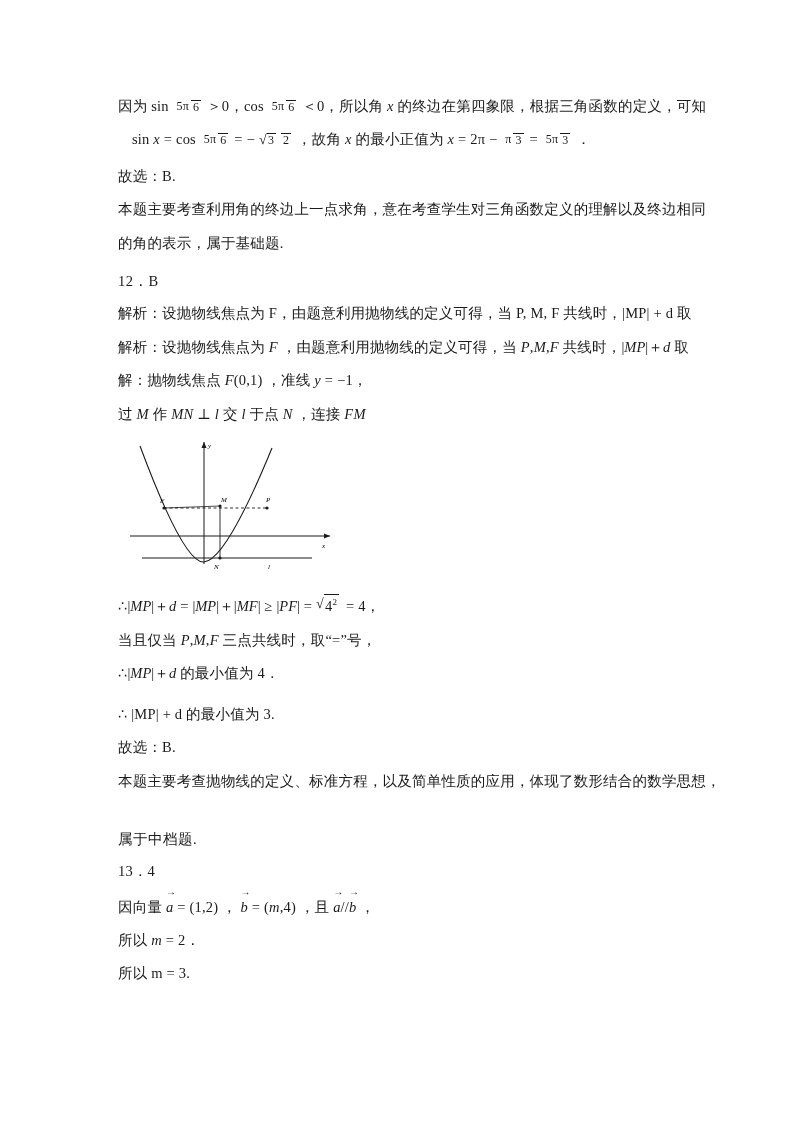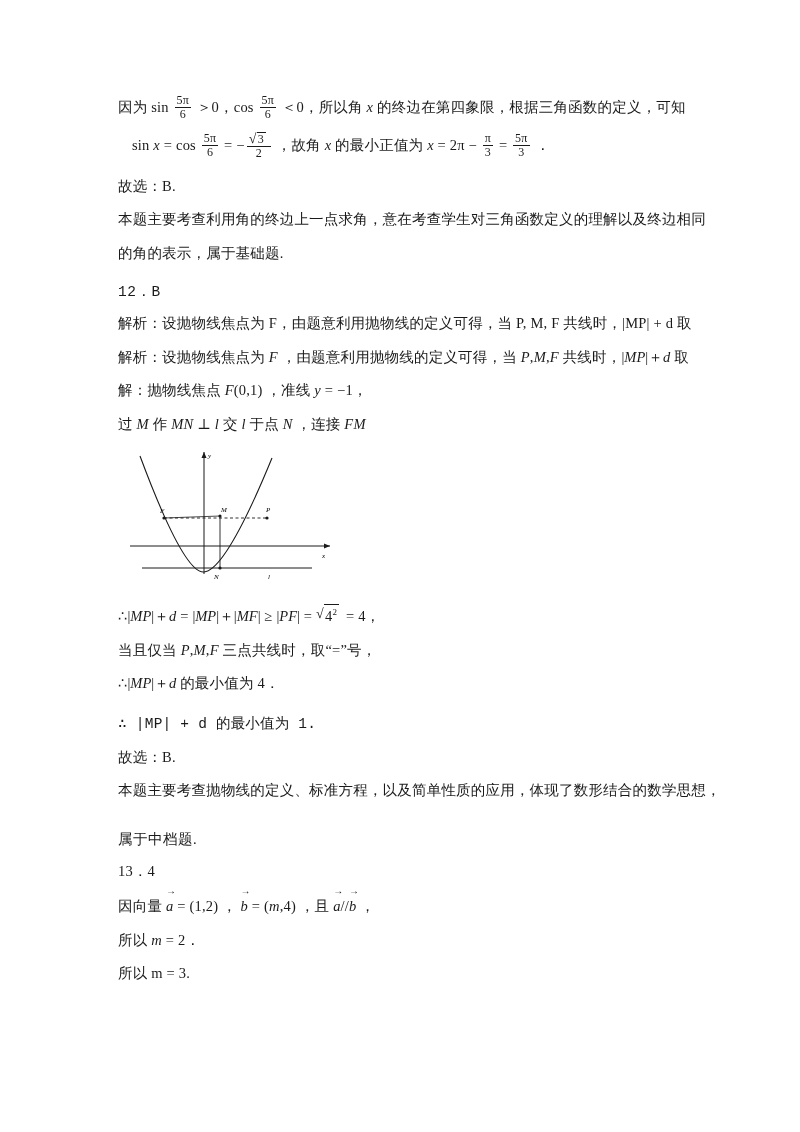--- a/index.html
+++ b/index.html
@@ -28,29 +28,29 @@
     line-height: 1.55;
     margin: 0 0 11px 0;
     letter-spacing: 0.2px;
     white-space: nowrap;
   }
   .heading {
     font-size: 14.5px;
     margin: 0 0 11px 0;
     letter-spacing: 0.5px;
   }
-  .gap-top { margin-top: 18px; font-family: Liberation Mono, monospace; }
-  .gap-top-lg { margin-top: 28px; }
+  .gap-top { margin-top: 18px; }
+  .gap-top-lg { margin-top: 38px; }
 
   
   .m { font-family: "Liberation Serif", "DejaVu Serif", serif; font-style: italic; }
   .mn { font-style: normal; }
   .frac {
     display: inline-flex;
-    flex-direction: column;
+    flex-direction: row;
     vertical-align: middle;
     text-align: center;
     font-size: 12px;
     line-height: 1.08;
     margin: 0 2px;
     position: relative;
     top: -1px;
   }
   .frac .num { padding: 0 2px; }
   .frac .den { padding: 0 2px; border-top: 1px solid #1a1a1a; }
@@ -195,21 +195,21 @@
   </div>
 
   <div class="line">
     当且仅当 <span class="m">P</span>,<span class="m">M</span>,<span class="m">F</span> 三点共线时，取“=”号，
   </div>
 
   <div class="line">
     ∴<span class="abs">|<span class="m">MP</span>|</span>＋<span class="m">d</span> 的最小值为 4．
   </div>
 
-  <div class="line gap-top">∴ |MP| + d 的最小值为 1.</div>
+  <div class="line gap-top">∴ |MP| + d 的最小值为 3.</div>
 
   <div class="line">故选：B.</div>
 
   <div class="line">本题主要考查抛物线的定义、标准方程，以及简单性质的应用，体现了数形结合的数学思想，</div>
 
   <div class="heading gap-top-lg">属于中档题.</div>
 
   <div class="line">13．4</div>
 
   <div class="line">

